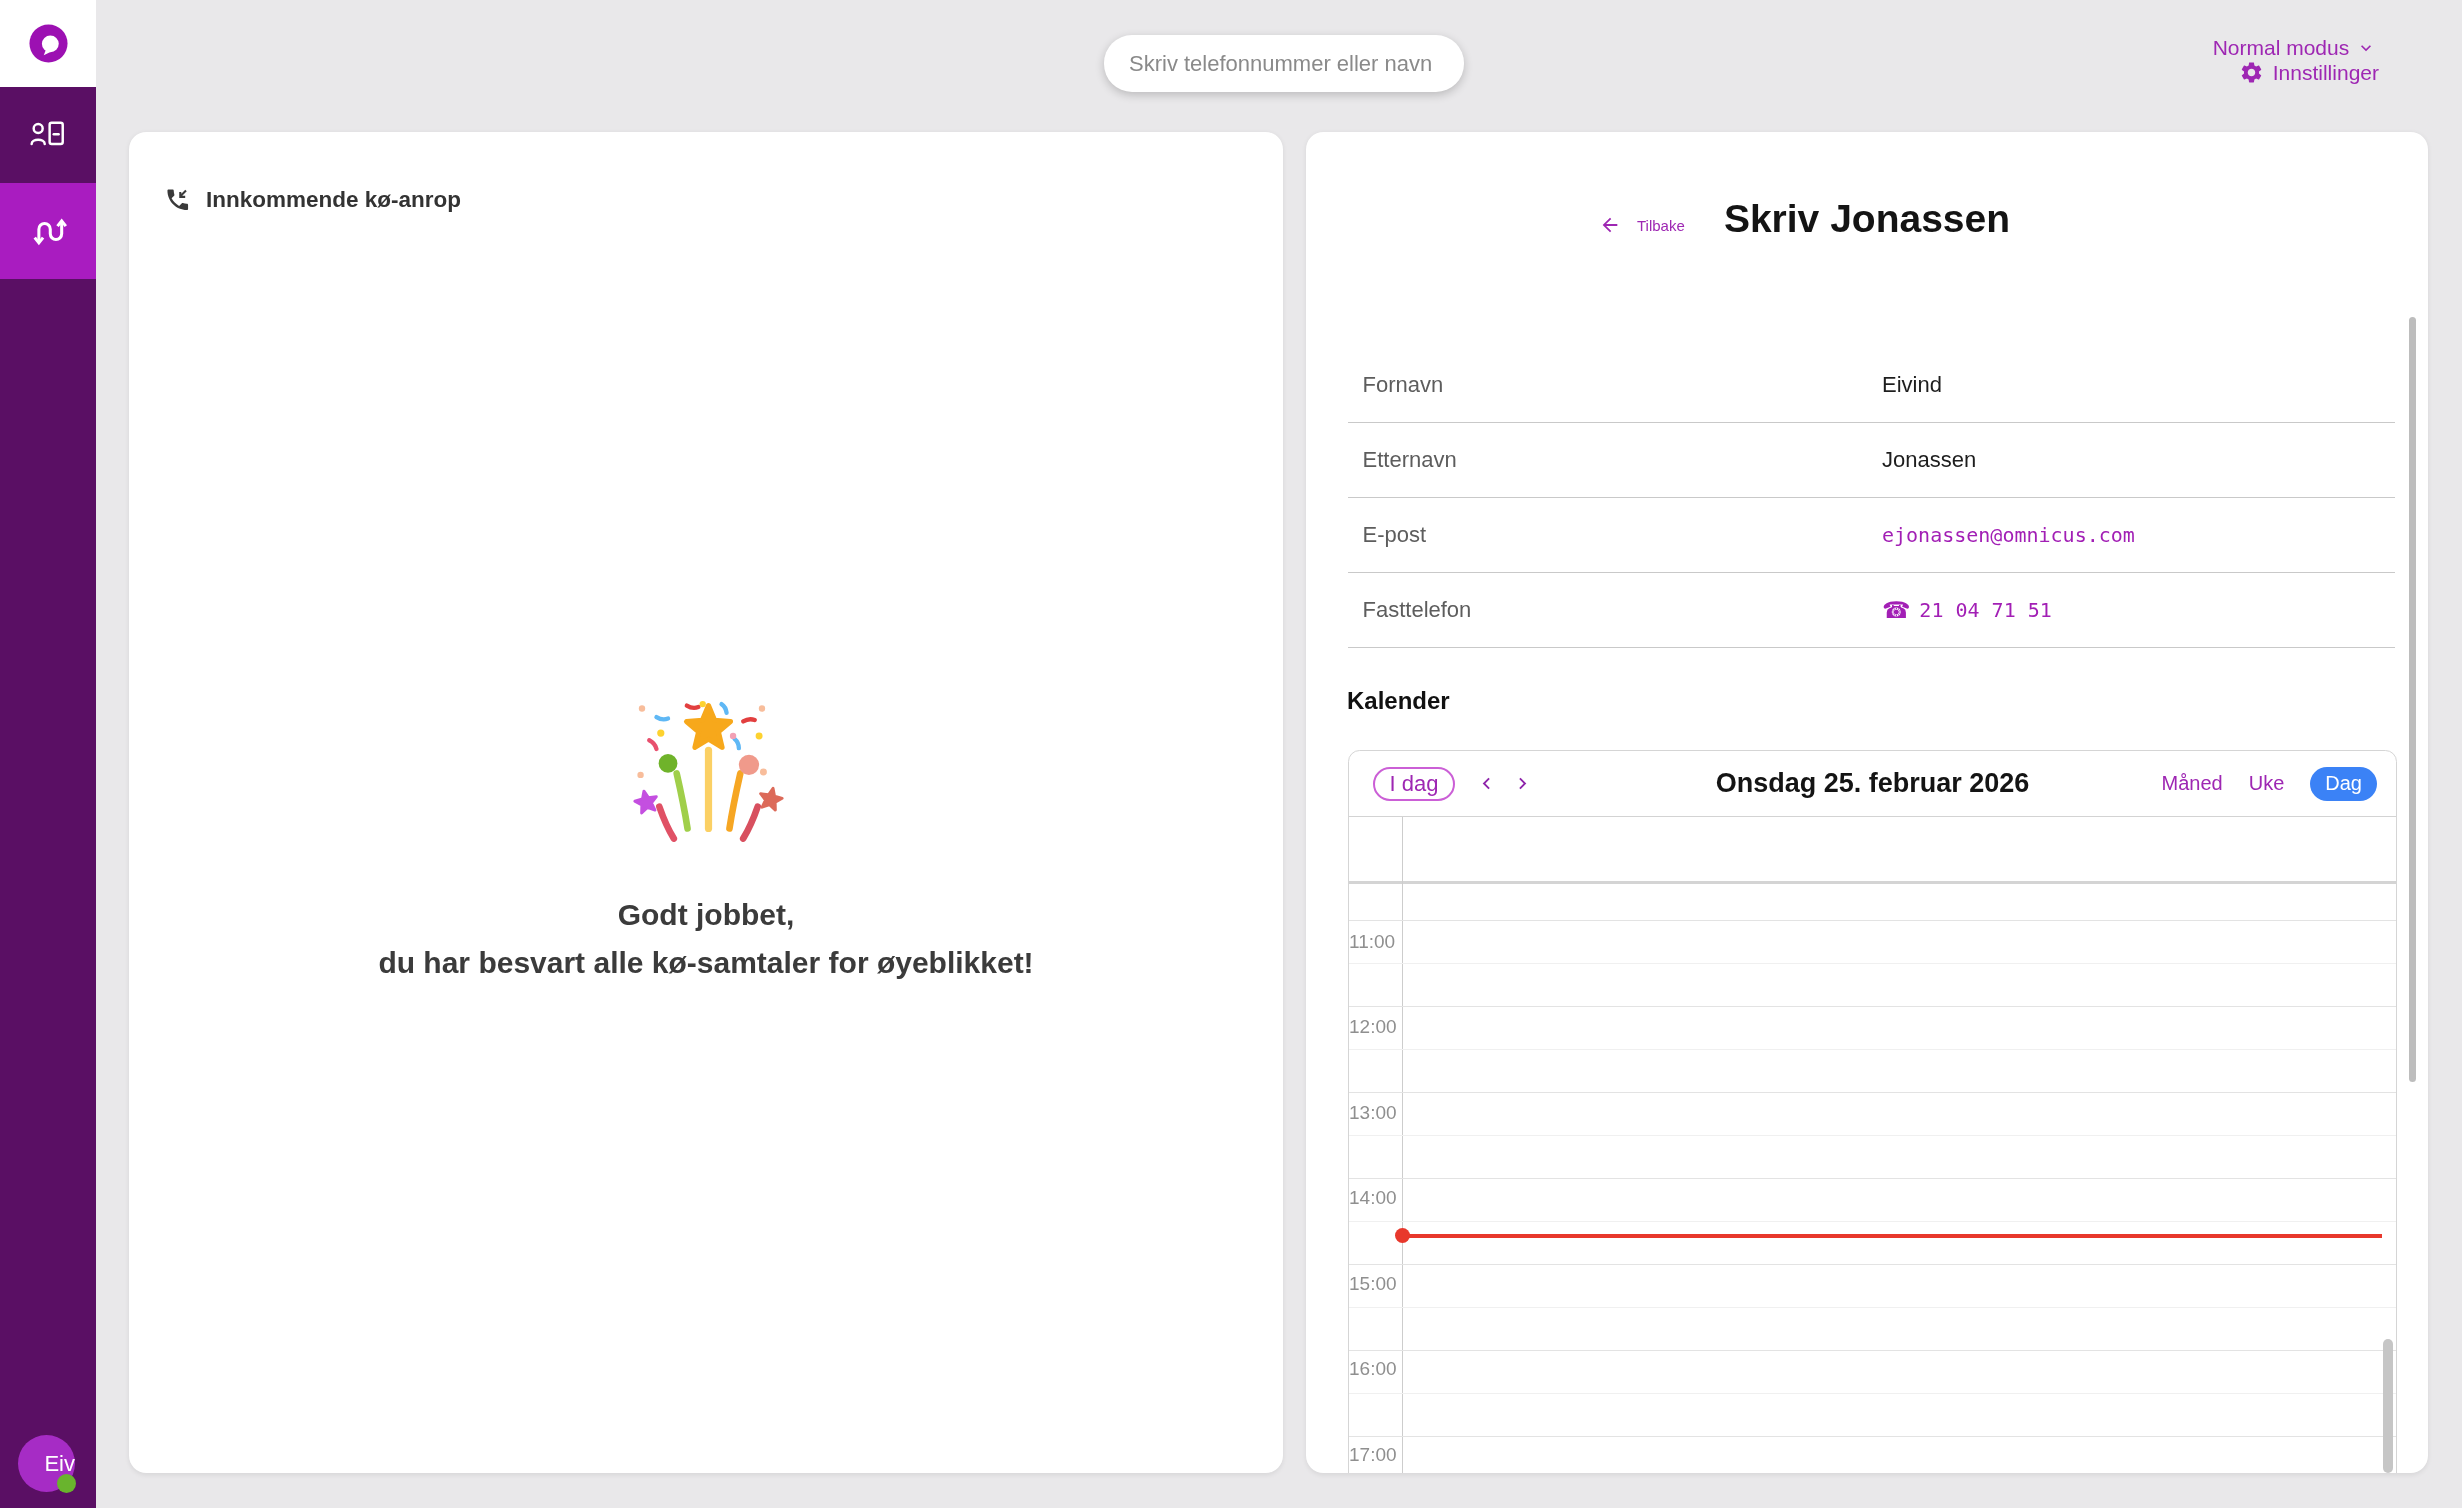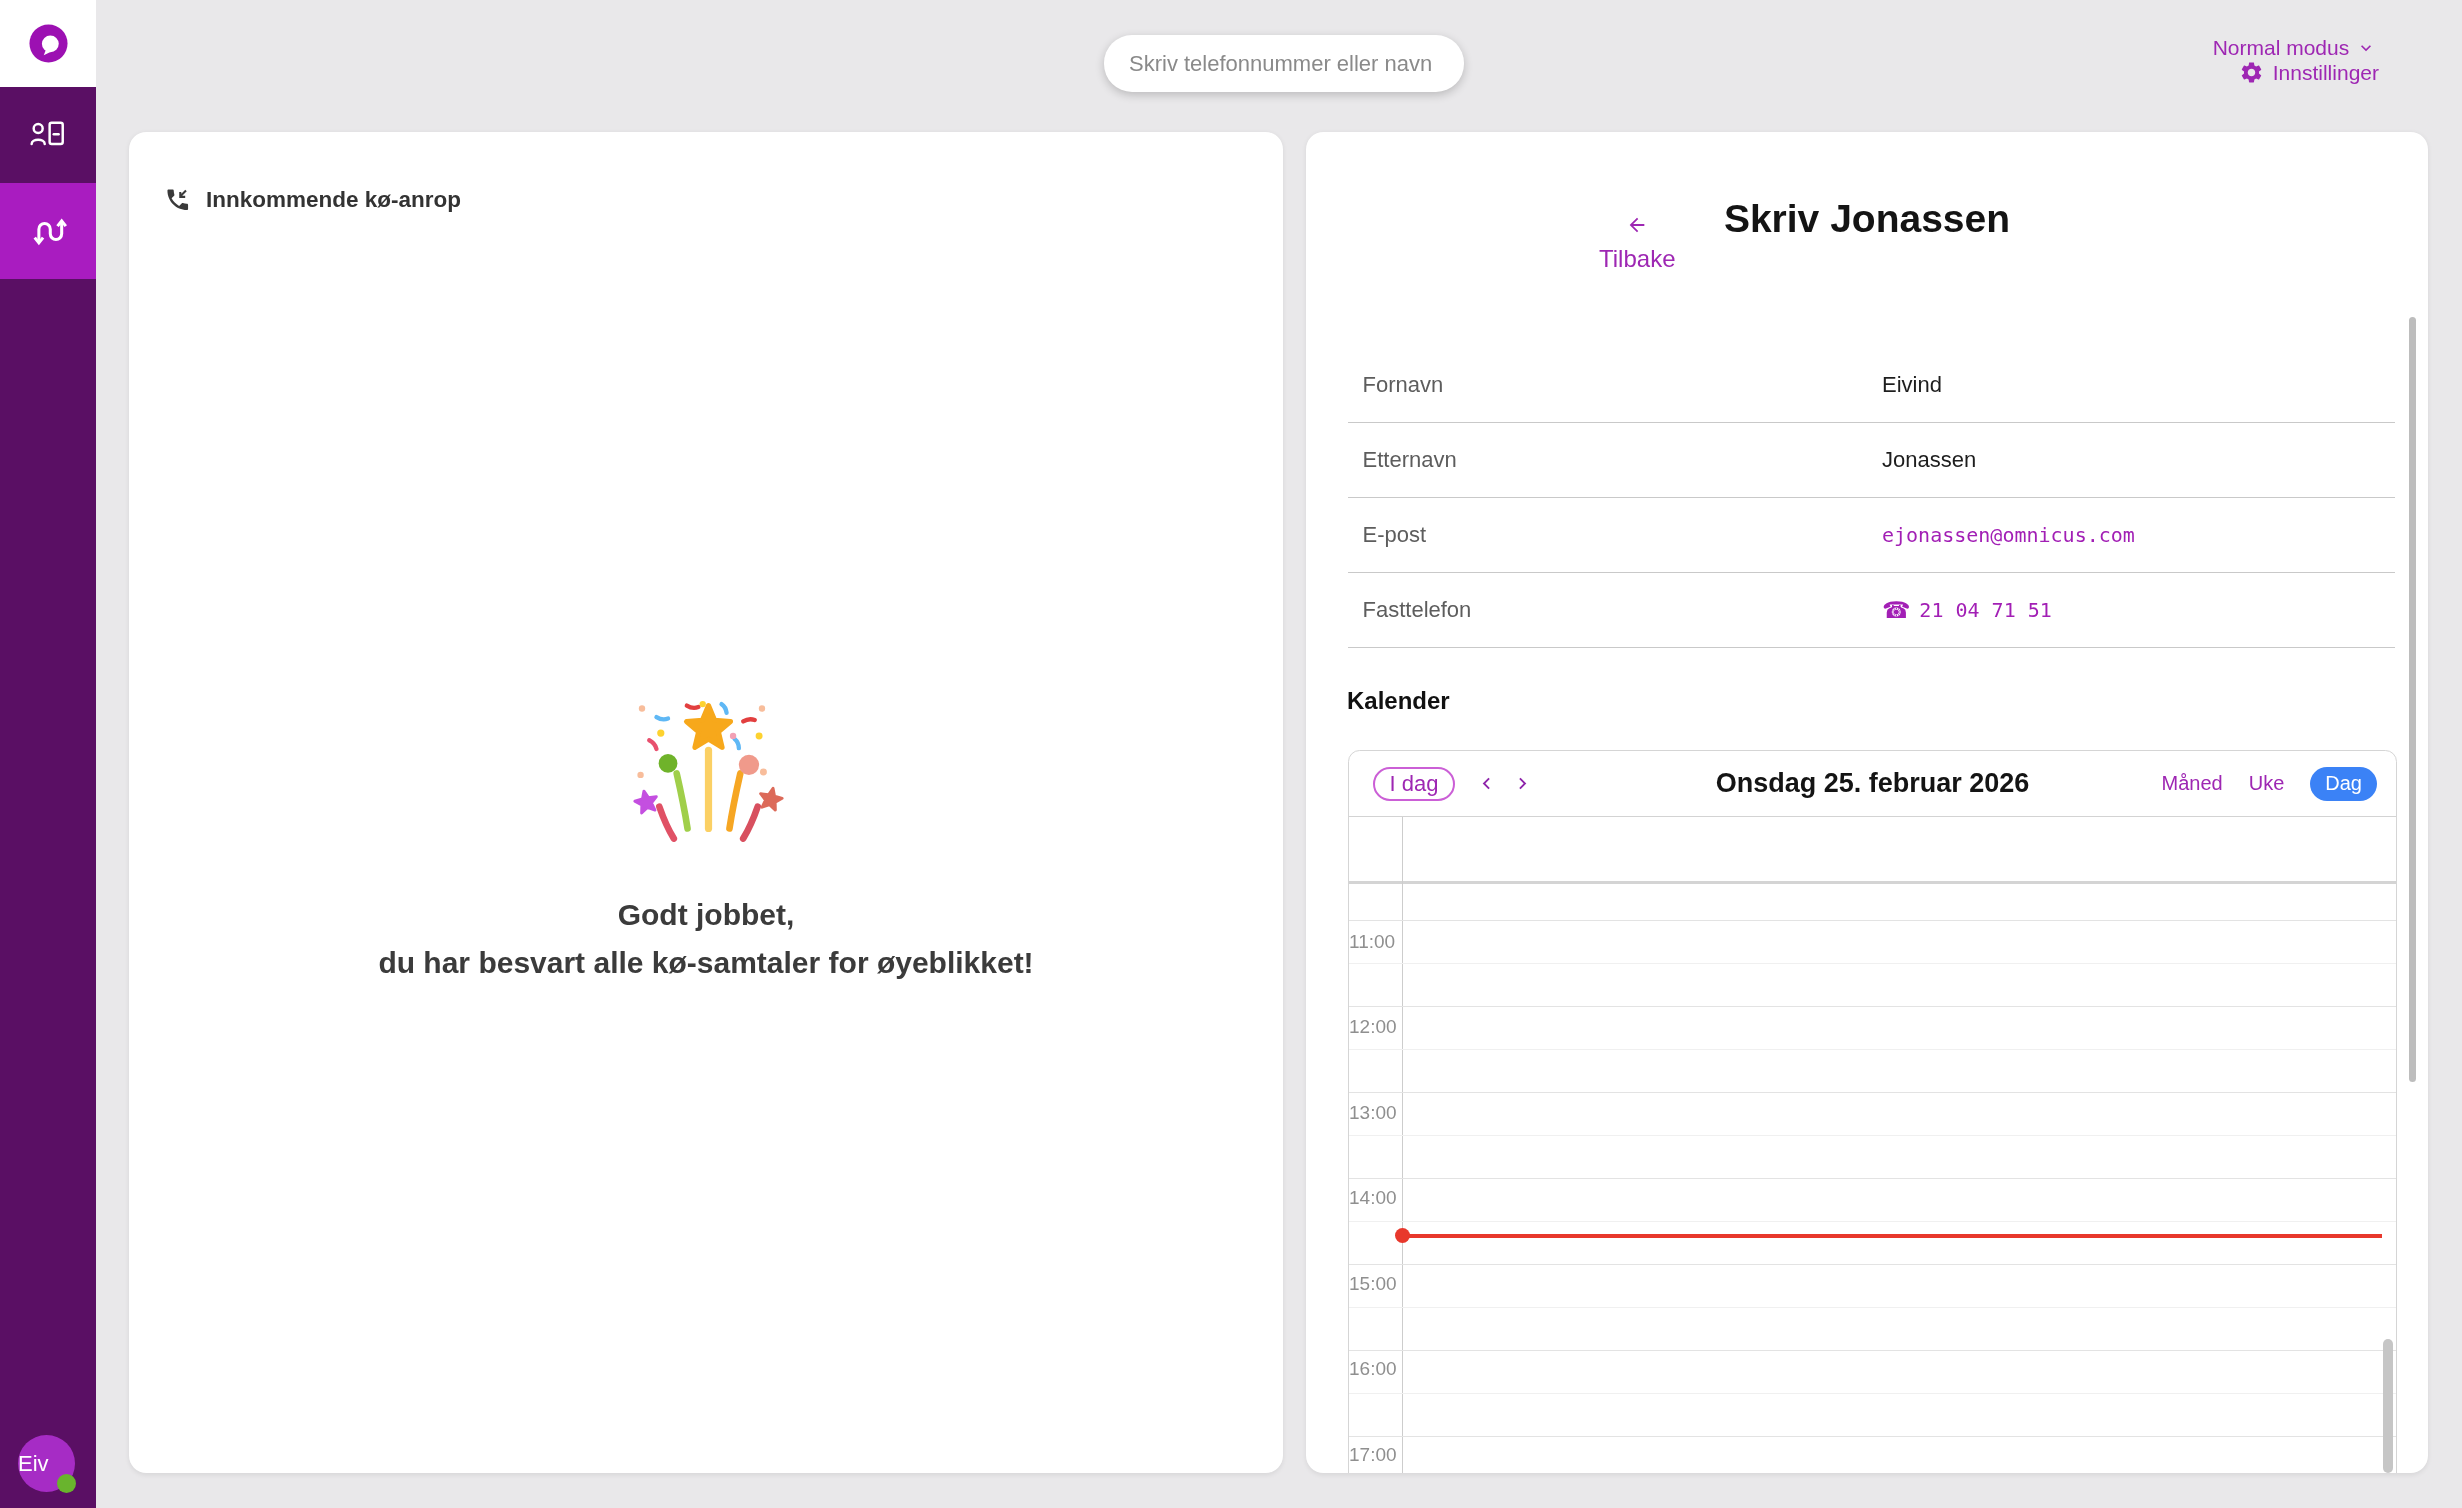--- a/index.html
+++ b/index.html
@@ -16,21 +16,21 @@
     --sidebar-active:#a91cc0;
     --line:#c9c9c9;
   }
 
   
   .sidebar { position:absolute; left:0; top:0; width:96px; height:1509px; background:var(--sidebar-dark); z-index:5; }
   .logo-block { height:87px; background:#fff; display:flex; align-items:center; justify-content:center; }
   .nav-item { height:96px; display:flex; align-items:center; justify-content:center; cursor:pointer; }
   .nav-item.active { background:var(--sidebar-active); }
   .avatar { position:absolute; left:18px; top:1435px; width:57px; height:57px; border-radius:50%;
-            background:#a62cc5; color:#fff; font-size:22px; display:flex; align-items:center; justify-content:flex-start; }
+            background:#a62cc5; color:#fff; font-size:22px; display:flex; align-items:center; justify-content:flex-end; }
   .status-dot { position:absolute; left:39px; top:39px; width:19px; height:19px; border-radius:50%; background:#69b42d; }
 
   
   .search-pill { position:absolute; left:1104px; top:35px; width:360px; height:57px; border-radius:28px;
                  background:#fff; box-shadow:0 2.9px 10px rgba(0,0,0,.20); z-index:4; }
   .search-pill input { width:100%; height:100%; border:none; outline:none; background:transparent;
                        padding:0 25px; font-size:22px; font-family:"Liberation Sans",sans-serif; color:#333; }
   .search-pill input::placeholder { color:#8a8a8a; opacity:1; }
   .topbar-right { position:absolute; top:36px; right:83px; height:32px; display:flex; align-items:center; z-index:4;flex-direction:column; }
   .mode-btn, .settings-btn { display:flex; align-items:center; cursor:pointer; color:var(--accent); font-size:21px; }
@@ -44,22 +44,22 @@
   .card.right-card { left:1306px; width:1122px; height:1341px; }
 
   
   .panel-header { position:absolute; left:35px; top:54px; display:flex; align-items:center; gap:14.5px; }
   .panel-header .title { font-size:22.5px; font-weight:600; color:#333; }
   .celebration { position:absolute; left:500px; top:564px; width:159px; height:168px; }
   .empty-message { position:absolute; left:0; right:0; top:759px; text-align:center;
                    font-size:30px; font-weight:700; color:#3b3b3b; line-height:48px; }
 
   
-  .back-link { position:absolute; left:293px; top:82px; display:flex; align-items:center; gap:9px;
-               color:var(--accent); font-size:24px; cursor:pointer;flex-direction:column; }
+  .back-link { position:absolute; left:293px; top:82px; display:flex; align-items:center; gap:16px;
+               color:var(--accent); font-size:15px; cursor:pointer; }
   .contact-title { position:absolute; left:0; right:0; top:65px; text-align:center;
                    font-size:39px; font-weight:700; color:#141414; }
   .fields { position:absolute; left:42px; right:33px; top:216px; }
   .field-row { height:75px; display:flex; align-items:center; border-bottom:1.4px solid var(--line); }
   .field-label { width:534px; padding-left:14.5px; font-size:22px; color:#5d5d5d; }
   .field-value { font-size:22px; color:#1e1e1e; display:flex; align-items:center; }
   .mono-link { font-family:"DejaVu Sans Mono", monospace; font-size:20px; color:#a21fb5; }
   .phone-glyph { font-size:23px; color:#a21fb5; margin-right:8.7px; line-height:1; }
 
   .cal-heading { position:absolute; left:41px; top:555px; font-size:24px; font-weight:700; color:#111; }

